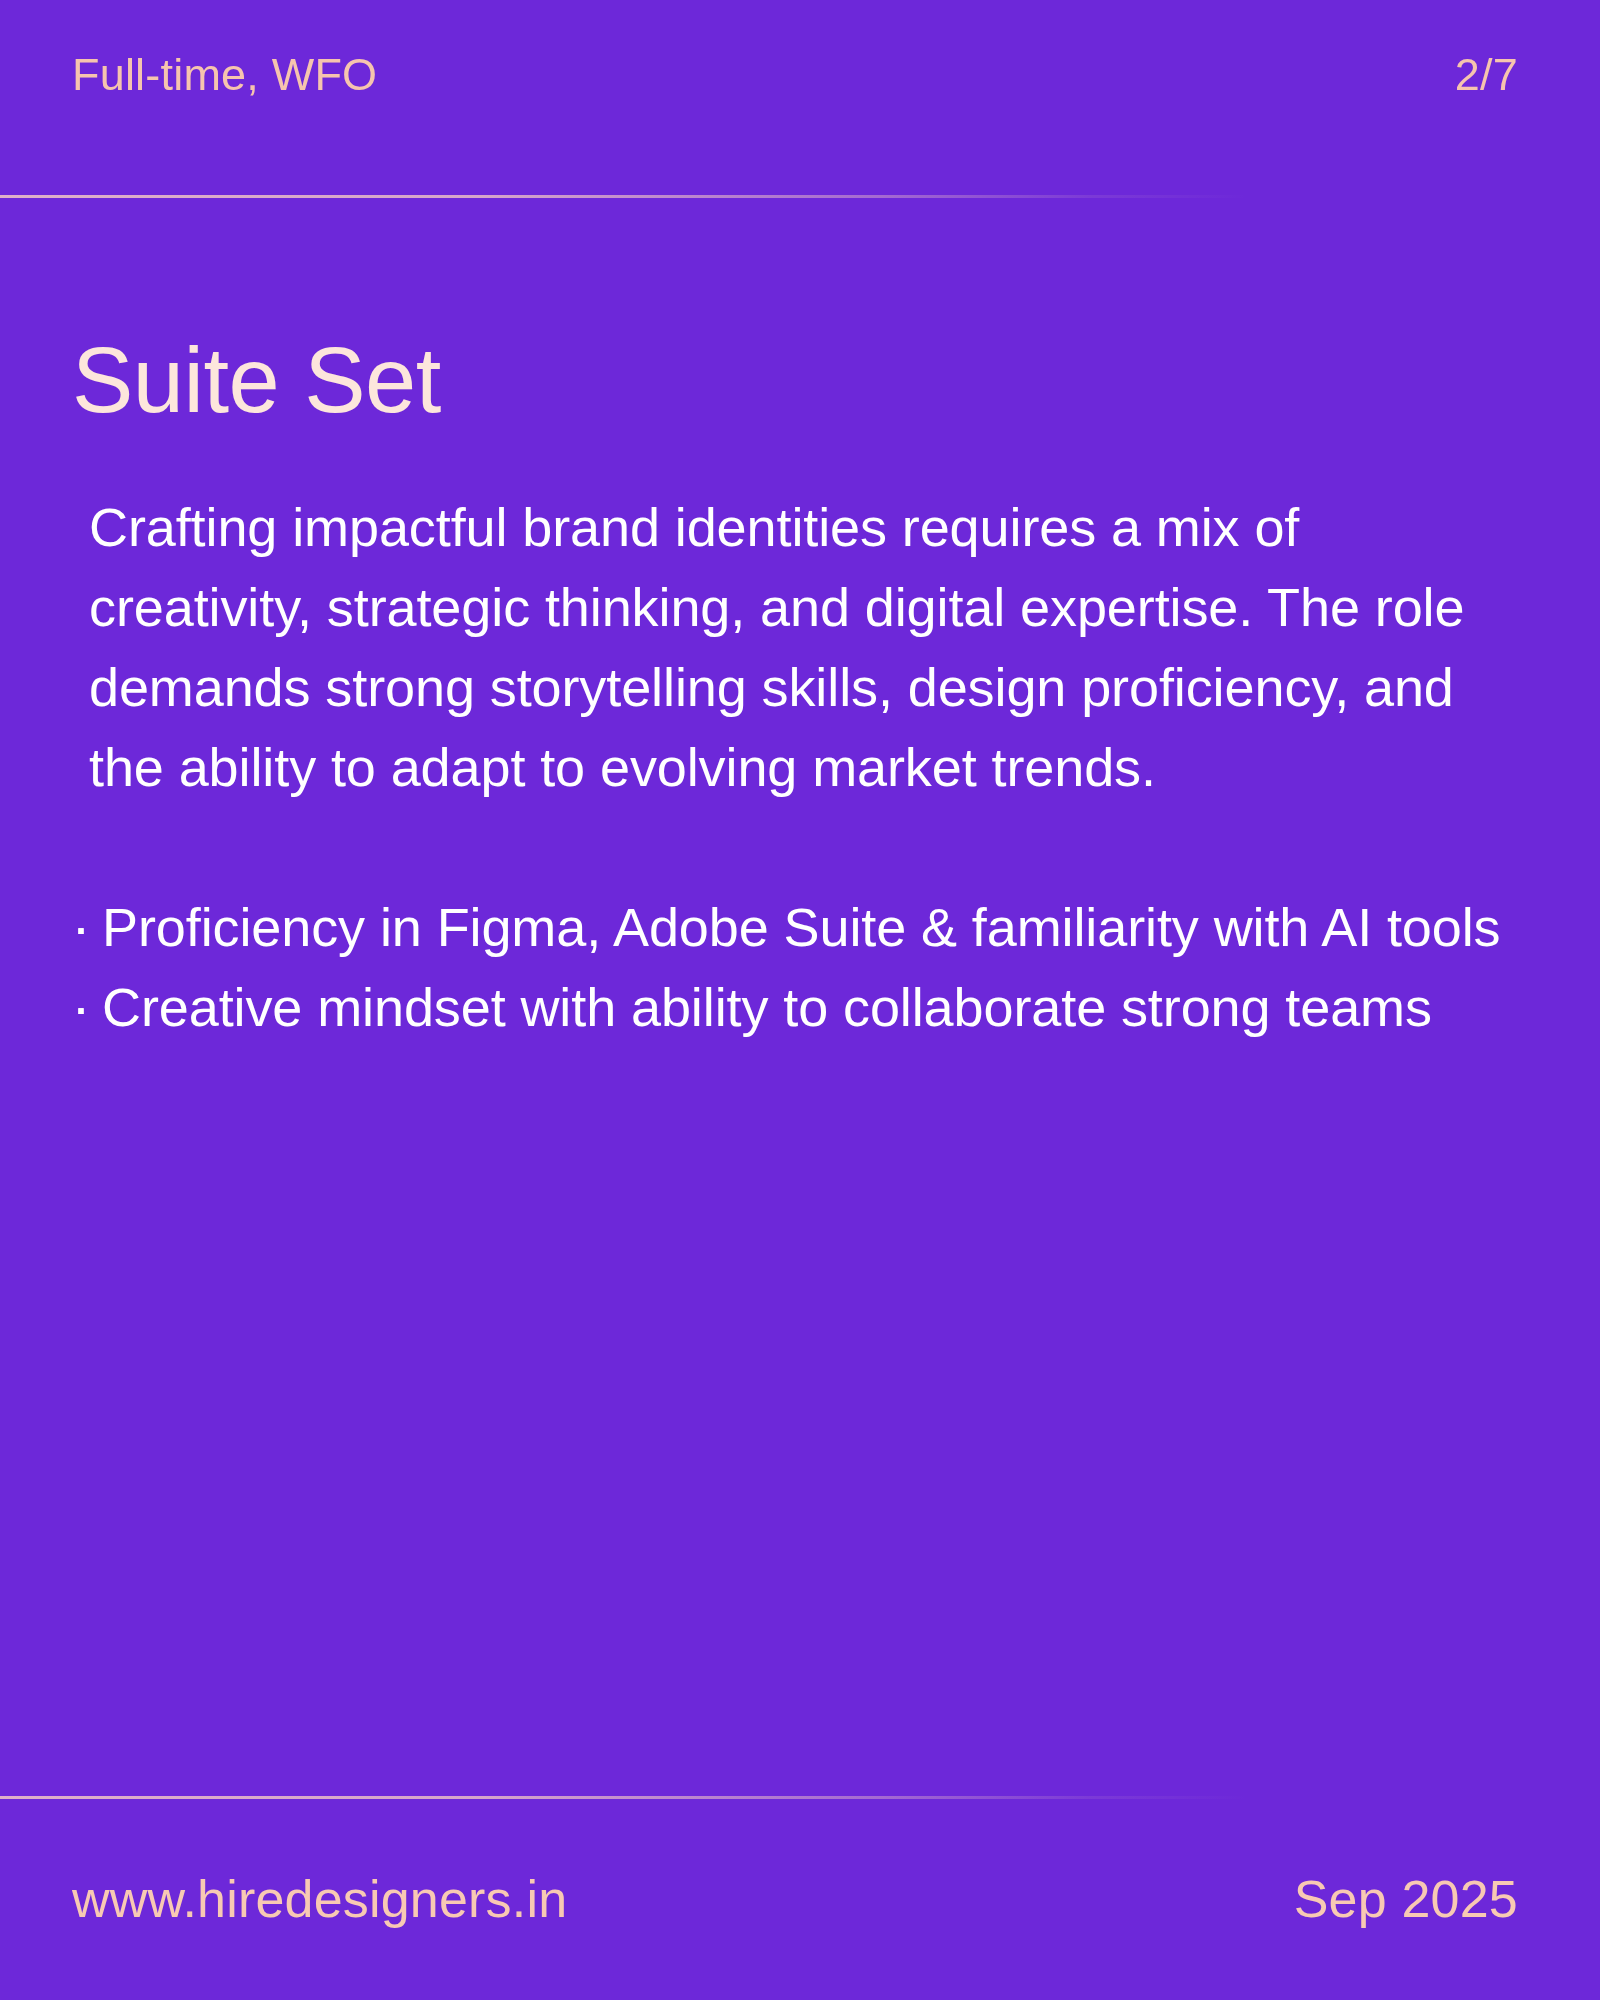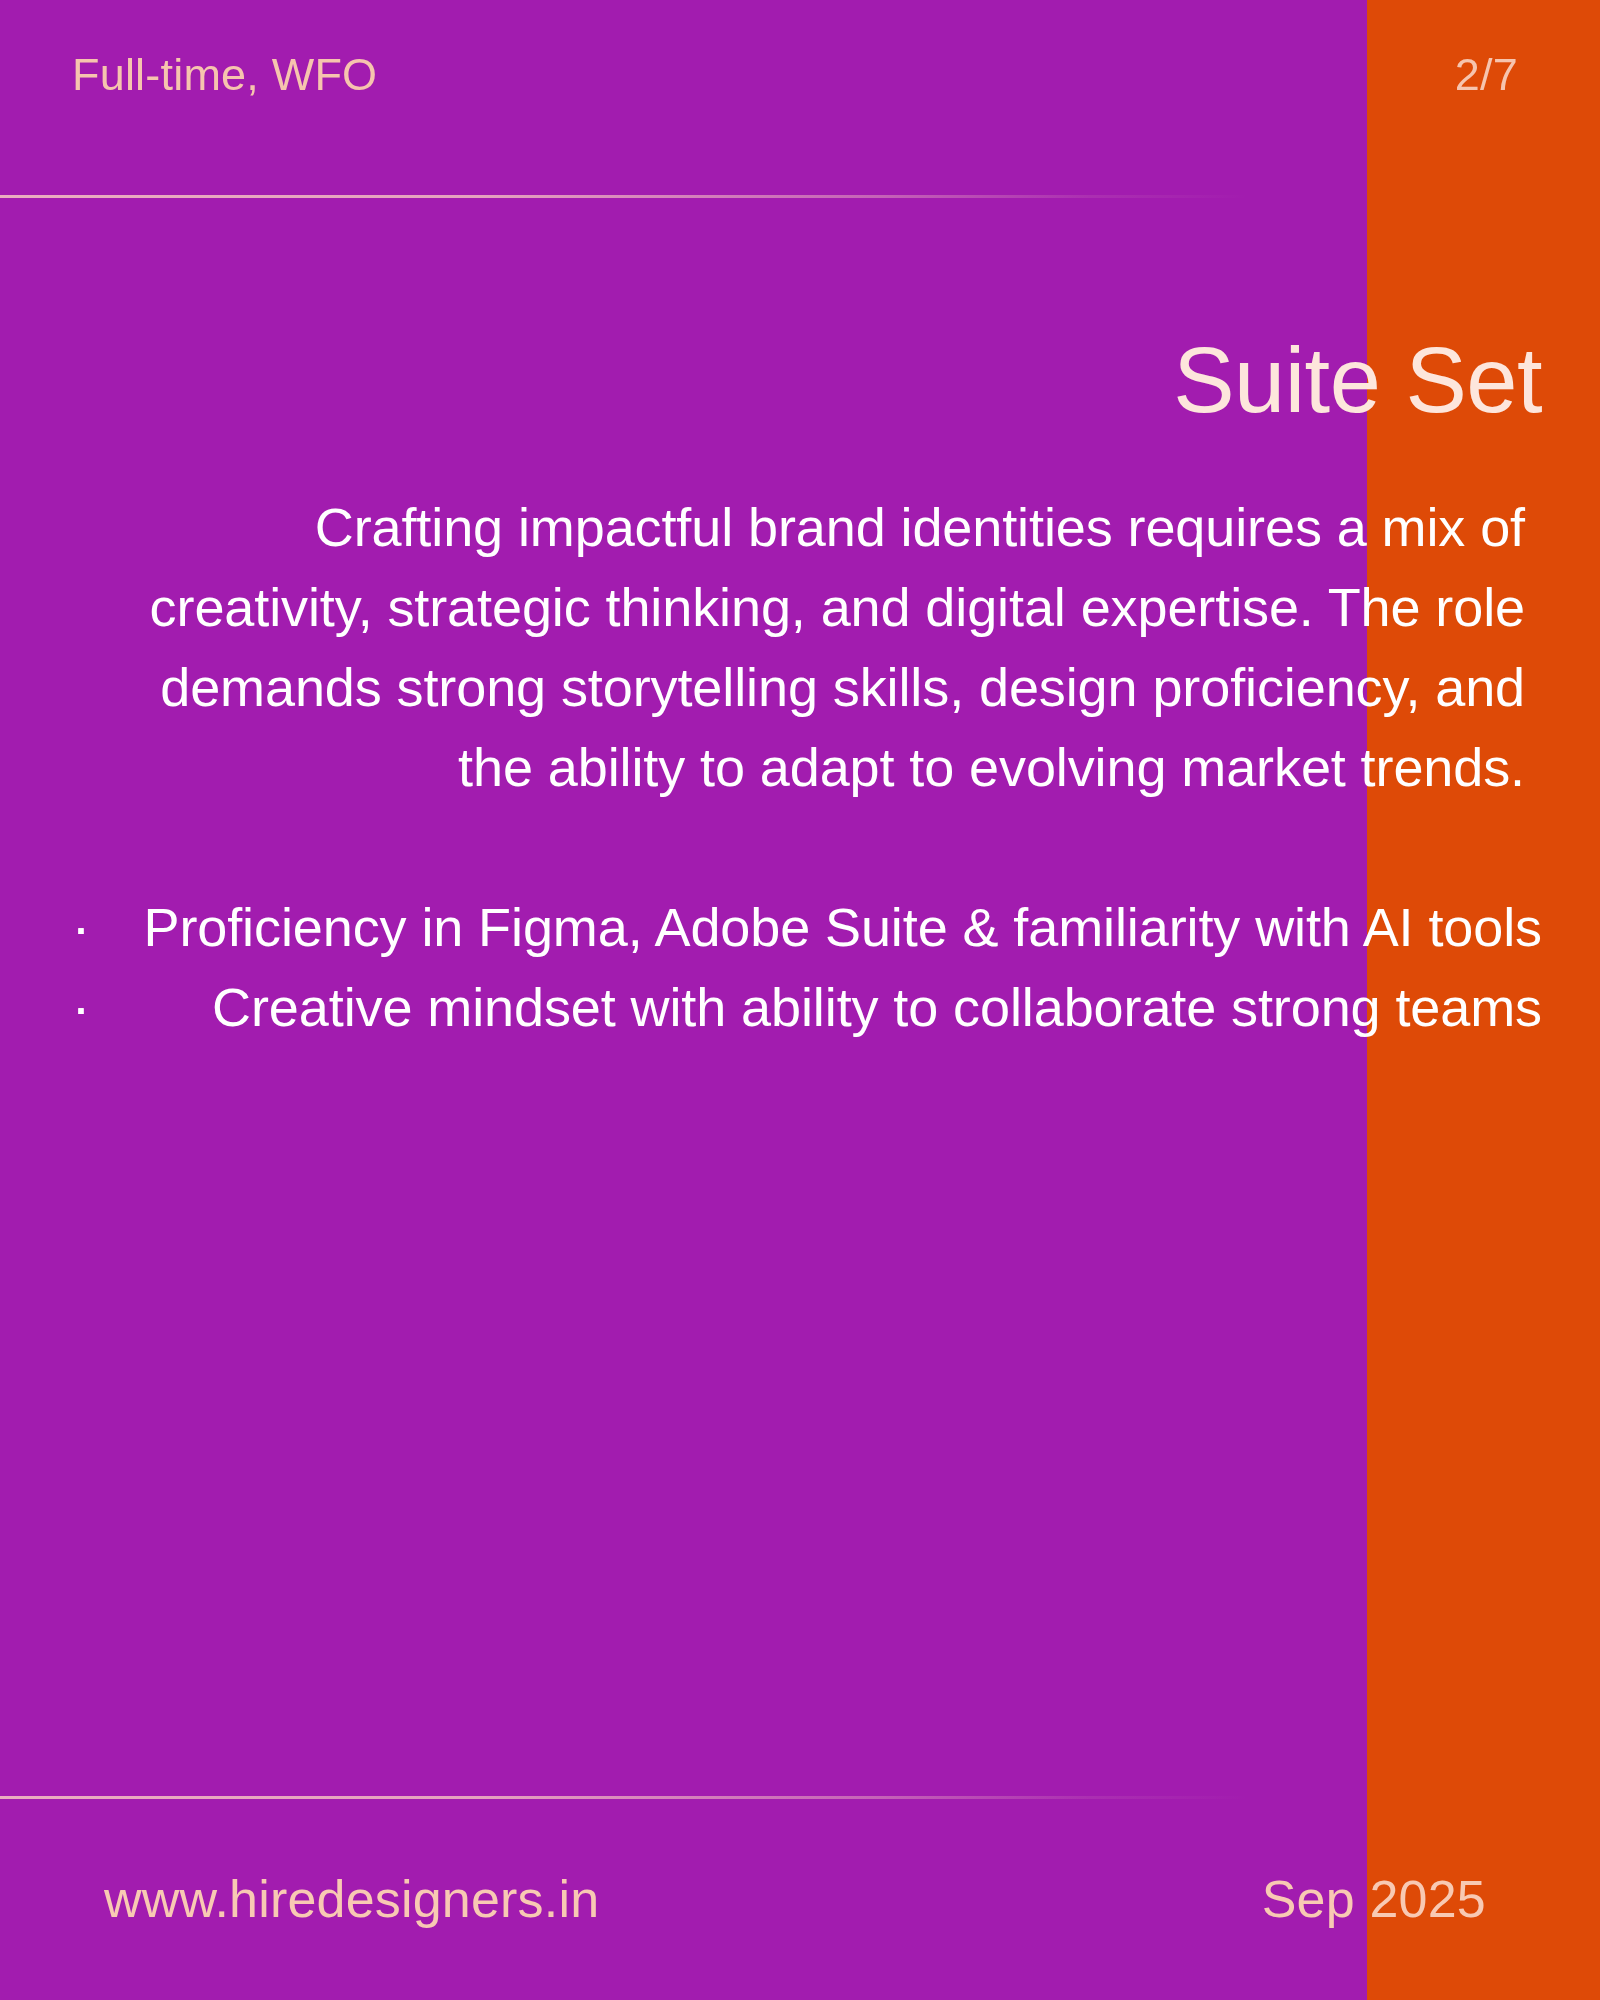--- a/index.html
+++ b/index.html
@@ -9,25 +9,24 @@
   body {
     width: 1600px;
     height: 2000px;
     overflow: hidden;
     font-family: "Liberation Sans", sans-serif;
     background: #de4a07;
   }
 
   #slide {
     position: relative;
-    width: 1367px;
+    width: 1600px;
     height: 2000px;
-    background: #a21caf;
+    background: #6d28d9;
     box-sizing: border-box;
-    text-align: right;
   }
 
   
   #header {
     position: absolute;
     left: 0;
     top: 0;
     width: 1600px;
     height: 197px;
     box-sizing: border-box;
@@ -117,21 +116,21 @@
   }
 
   
   #footer {
     position: absolute;
     left: 0;
     top: 1797px;
     width: 1600px;
     height: 203px;
     box-sizing: border-box;
-    padding: 0 104px;
+    padding: 0 72px;
     display: flex;
     align-items: center;
     justify-content: space-between;
   }
   .footer-text {
     font-size: 52px;
     line-height: 1;
     font-weight: 400;
     color: #f8c9b3;
     letter-spacing: 0.2px;

